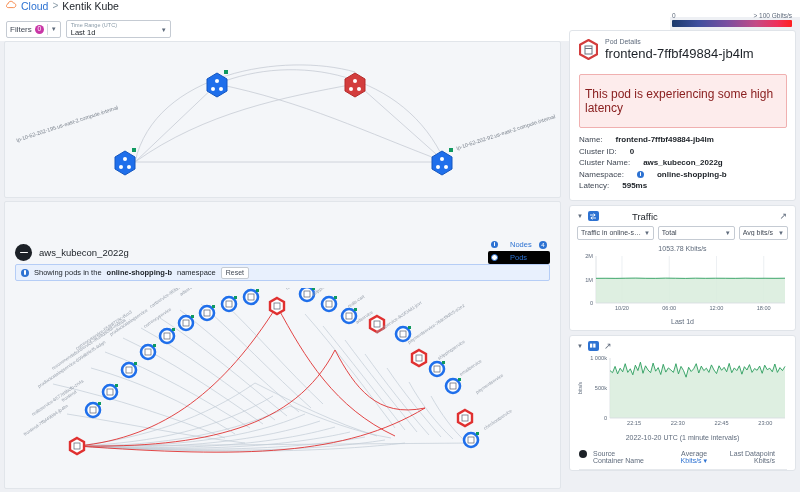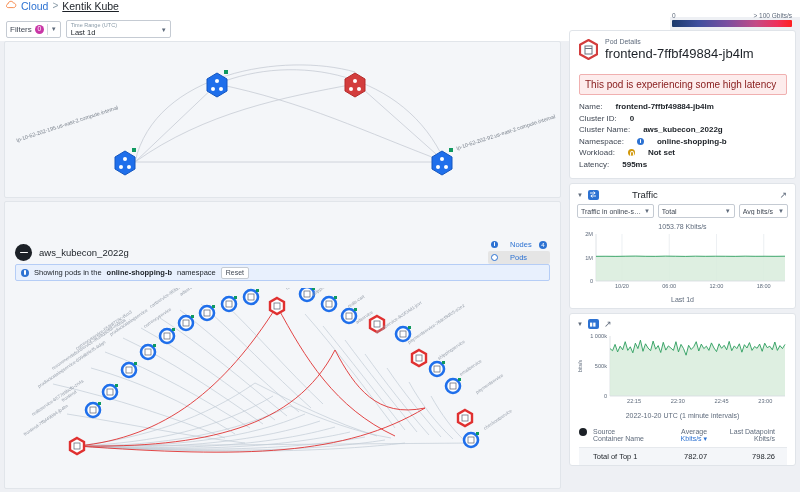--- a/index.html
+++ b/index.html
@@ -15,21 +15,21 @@
   #app { position: relative; width: 800px; height: 492px; background: #eef0f4; }
 
   
   .breadcrumb {
     position: absolute; left: 0; top: 0; width: 800px; height: 17px;
     background: #ffffff; display: flex; align-items: flex-start; padding-left: 6px; gap: 4px;
   }
   .bc-cloud-icon { color: #f5803e; font-size: 10px; line-height: 1; }
   .bc-link { color: #2d72d2; font-size: 10.5px; }
   .bc-sep { color: #8a9ba8; font-size: 10px; }
-  .bc-current { color: #1c2127; font-size: 10.5px; text-decoration: underline; }
+  .bc-current { color: #1c2127; font-size: 10.5px; }
 
   
   .filterbar {
     position: absolute; left: 0; top: 17px; width: 670px; height: 24px;
     background: #ffffff; display: flex; align-items: center; padding-left: 6px; gap: 5px;
   }
   .btn-filters {
     height: 17px; border: 1px solid #c5cbd3; border-radius: 2px; background: #fff;
     display: flex; align-items: center; gap: 3px; padding: 0 3px; font-size: 8px; color: #404854;
   }
@@ -76,21 +76,21 @@
   }
   .cluster-icon .bar { width: 8px; height: 1.5px; background: #fff; border-radius: 1px; }
   .cluster-name { font-size: 9.5px; color: #1c2127; }
 
   
   .np-toggle { position: absolute; right: 10px; top: 36px; width: 62px; }
   .np-row {
     height: 13px; display: flex; align-items: center; gap: 4px;
     padding: 0 3px; border-radius: 2px; font-size: 7.5px; color: #2d72d2;
   }
-  .np-row.selected { background: #e5e5e5; }
+  .np-row.selected { background: #000000; }
   .np-icon {
     width: 7px; height: 7px; border-radius: 50%; background: #2d72d2;
     display: inline-block; flex: none; position: relative;
   }
   .np-icon.hollow { background: #fff; border: 1.6px solid #2d72d2; }
   .np-icon::after {
     content: ""; position: absolute; left: 2.7px; top: 1.3px;
     width: 1.2px; height: 4px; background: #fff; border-radius: 1px;
   }
   .np-icon.hollow::after { display: none; }
@@ -123,21 +123,21 @@
     background: #ffffff; border: 1px solid #e0e4e9; border-radius: 3px; margin-bottom: 4px;
   }
   .pd-head { display: flex; align-items: center; gap: 7px; padding: 7px 8px 7px 9px; }
   .pd-title-lbl { font-size: 7px; color: #5f6b7c; line-height: 8px; }
   .pd-title { font-size: 13px; color: #1c2127; line-height: 15px; }
   .hex-icon { width: 19px; height: 21px; flex: none; }
 
   .pd-body { padding: 6px 8px 8px 9px; }
   .alert {
     border: 1px solid #f0b0b0; background: #fdecec; border-radius: 2px;
-    padding: 4px 5px; font-size: 10px; color: #8a2020; margin-bottom: 6px;
+    padding: 12px 5px; font-size: 12px; color: #8a2020; margin-bottom: 6px;
   }
   .kv { font-size: 8px; color: #404854; line-height: 11.5px; display: flex; align-items: center; gap: 13px; }
   .kv b { font-weight: bold; color: #1c2127; }
   .kv .dot-blue { width: 7px; height: 7px; border-radius: 50%; background: #2d72d2; display: inline-block; position:relative;}
   .kv .dot-blue::after{content:"";position:absolute;left:2.8px;top:1.5px;width:1.2px;height:4px;background:#fff;border-radius:1px;}
   .kv .dot-orange { width: 7px; height: 7px; border-radius: 50%; background: #d1980b; display: inline-block; position:relative;}
   .kv .dot-orange::after{content:"";position:absolute;left:2.6px;top:1.6px;width:1.6px;height:3.8px;border:0.7px solid #fff;border-radius:50%;}
 
   .sec-head {
     display: flex; align-items: center; gap: 5px; padding: 5px 8px 4px 7px;
@@ -495,25 +495,20 @@
         <div class="kv">
           <span>Cluster Name:</span>
           <b>aws_kubecon_2022g</b>
         </div>
         <div class="kv">
           <span>Namespace:</span>
           <span class="dot-blue"></span>
           <b>online-shopping-b</b>
         </div>
         <div class="kv">
-          <span>Workload:</span>
-          <span class="dot-orange"></span>
-          <b>Not set</b>
-        </div>
-        <div class="kv">
           <span>Latency:</span>
           <b>595ms</b>
         </div>
       </div>
     </div>
 
     <div class="card">
       <div class="sec-head">
         <span class="tri">▼</span>
         <span class="sec-ico">
@@ -604,25 +599,18 @@
                 <div class="srt"><span>Kbits/s</span> <span>▾</span></div>
               </th>
               <th class="num">
                 <div>Last Datapoint</div>
                 <div>Kbits/s</div>
               </th>
               <th style="width:8px"></th>
             </tr>
           </thead>
           <tbody>
-            <tr class="total">
-              <td></td>
-              <td>Total of Top 1</td>
-              <td class="num">782.07</td>
-              <td class="num">798.26</td>
-              <td></td>
-            </tr>
           </tbody>
         </table>
       </div>
     </div>
   </div>
 </div>
 
 </body></html>

